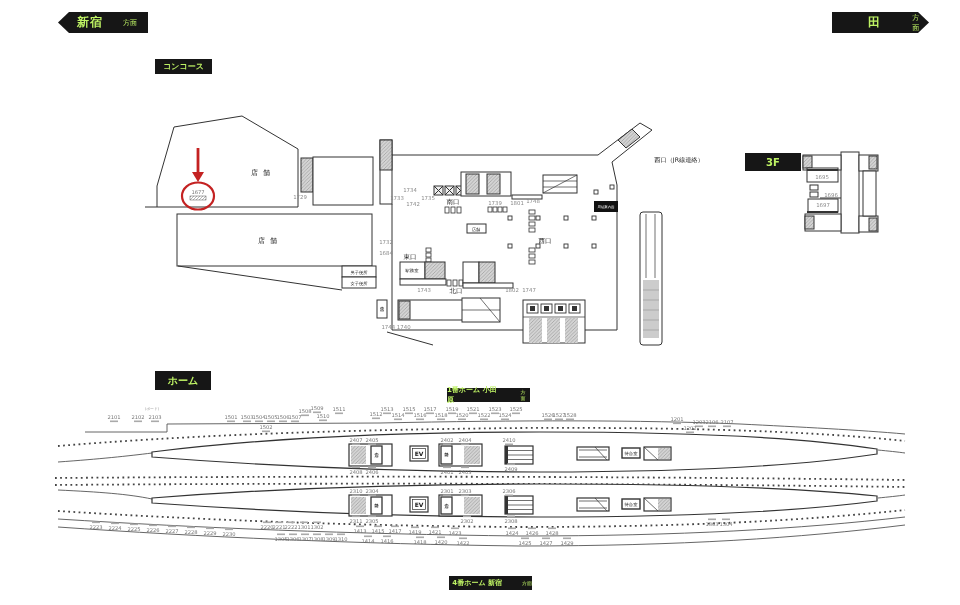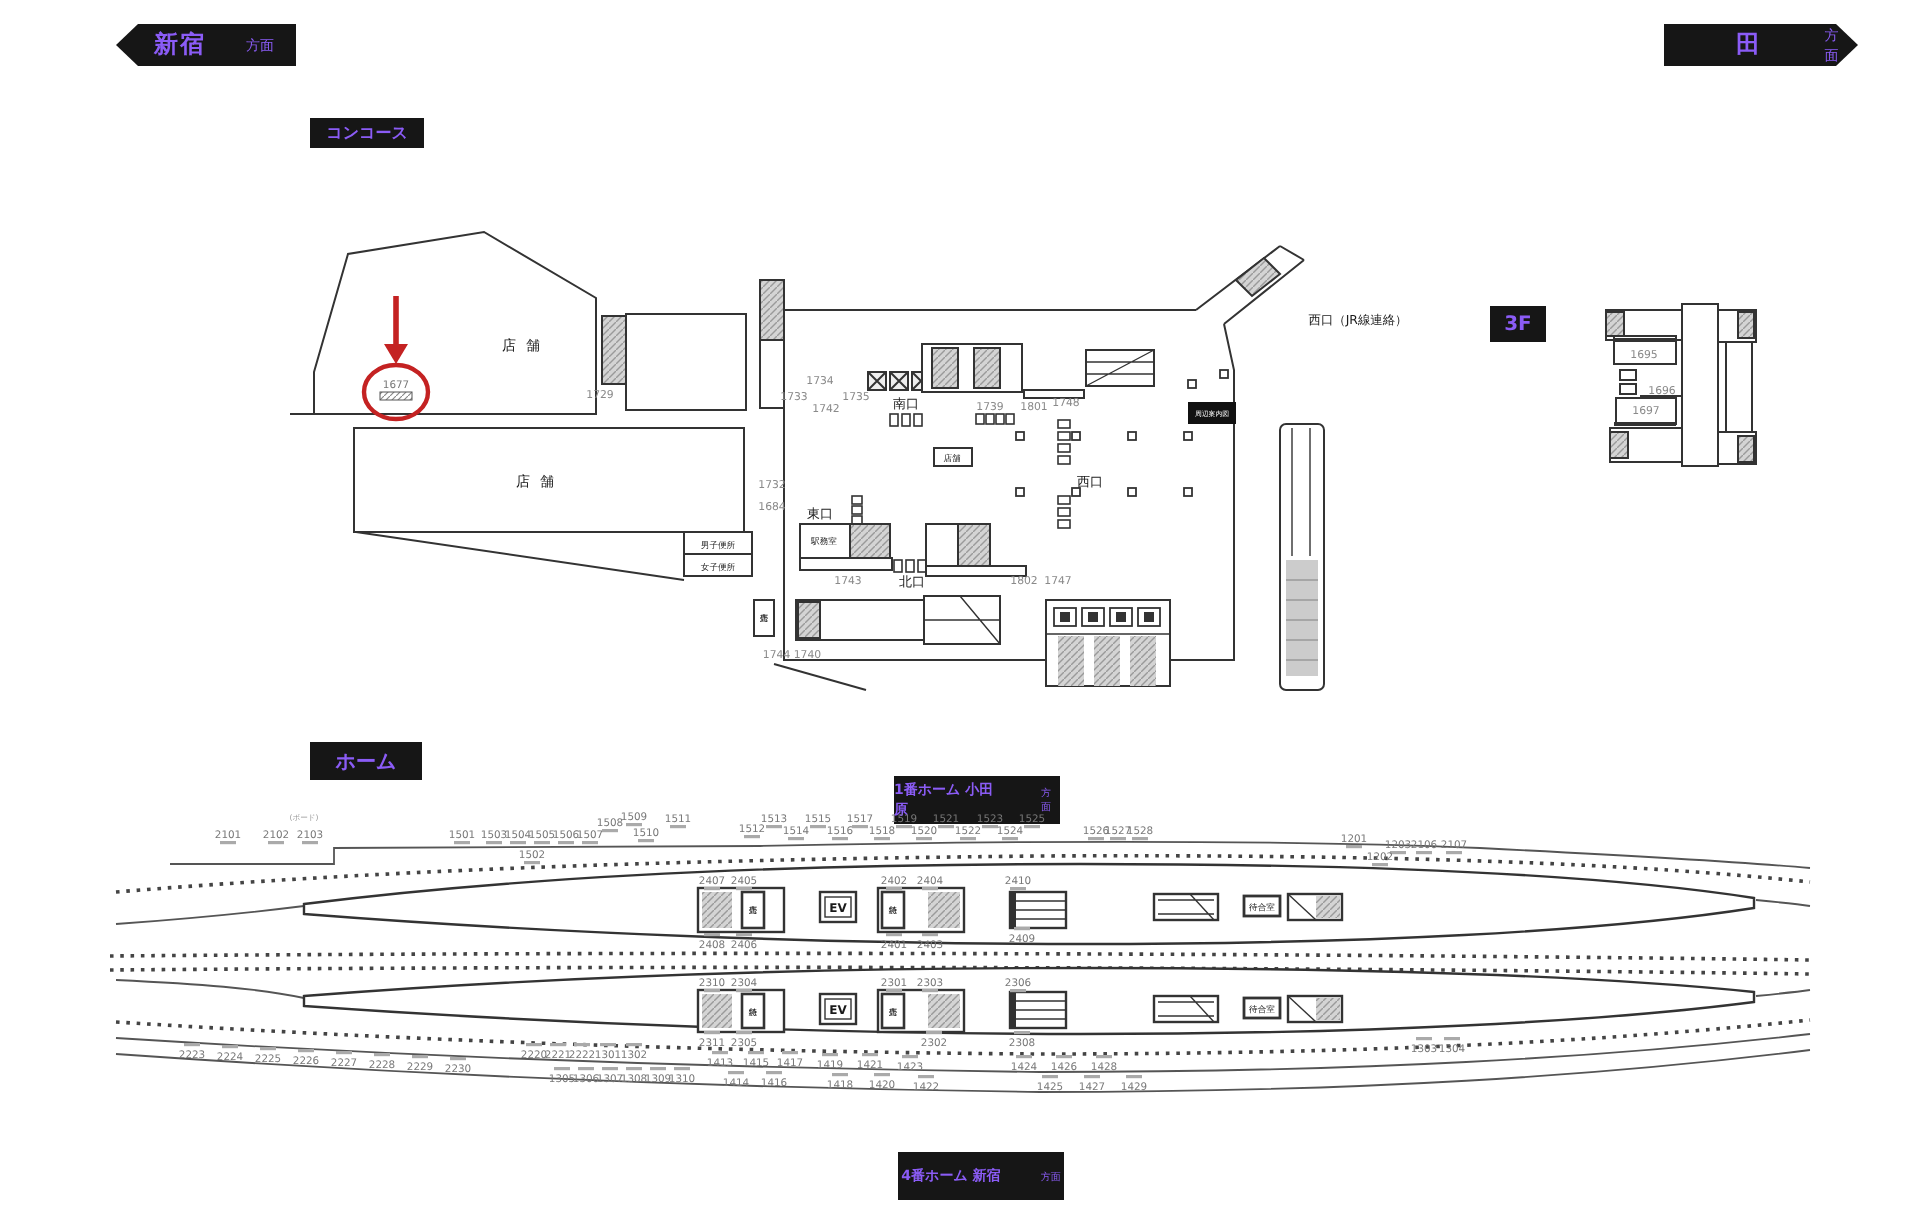--- a/index.html
+++ b/index.html
@@ -1,29 +1,29 @@
 <!DOCTYPE html>
 <html><head>
 <meta charset="utf-8">
 <style>
   html,body{margin:0;padding:0;background:#fff;}
   body{width:960px;height:605px;font-family:"DejaVu Sans",sans-serif;}
   .stage{position:relative;width:960px;height:605px;background:#fff;overflow:hidden;}
-  .tag{position:absolute;background:#161616;color:#8b5cf6;display:flex;align-items:center;justify-content:center;gap:20px;box-sizing:border-box;}
+  .tag{position:absolute;background:#161616;color:#bef264;display:flex;align-items:center;justify-content:center;gap:20px;box-sizing:border-box;}
   .tag-main{font-weight:bold;}
   .dir{height:21px;}
   .dir .tag-main{font-size:12px;letter-spacing:1px;}
   .dir .tag-sub{font-size:7px;}
   .dir-left{left:58px;top:12px;width:90px;clip-path:polygon(0 50%,11px 0,100% 0,100% 100%,11px 100%);padding-left:8px;}
   .dir-right{left:832px;top:12px;width:97px;clip-path:polygon(0 0,calc(100% - 11px) 0,100% 50%,calc(100% - 11px) 100%,0 100%);padding-right:8px;padding-left:36px;}
   .sec{font-weight:bold;}
   .tag-concourse{left:155px;top:59px;width:57px;height:15px;font-size:8px;}
   .tag-home{left:155px;top:371px;width:56px;height:19px;font-size:10px;}
-  .tag-3f{left:745px;top:153px;width:28px;height:18px;font-size:10px;}
-  .ptag{height:24px;}
+  .tag-3f{left:745px;top:153px;width:56px;height:18px;font-size:10px;}
+  .ptag{height:14px;justify-content:flex-end;}
   .ptag .tag-main{font-size:7px;}
   .ptag .tag-sub{font-size:5px;}
   .tag-p1{left:447px;top:388px;width:83px;}
   .tag-p4{left:449px;top:556px;width:83px;margin-top:20px;}
   svg{position:absolute;left:0;top:0;}
   svg text{font-family:"DejaVu Sans",sans-serif;}
   .num text{font-size:5.2px;fill:#787878;text-anchor:middle;}
   .cnum text{font-size:5.4px;fill:#8a8a8a;text-anchor:middle;}
   .maplabel{font-size:6.5px;fill:#1a1a1a;text-anchor:middle;}
   .shoplabel{font-size:7px;fill:#1a1a1a;text-anchor:middle;letter-spacing:5px;}

